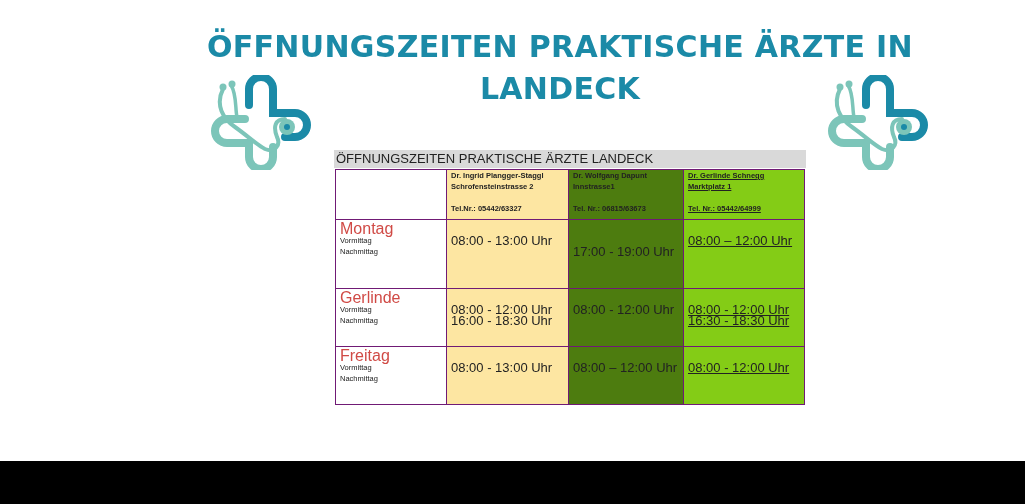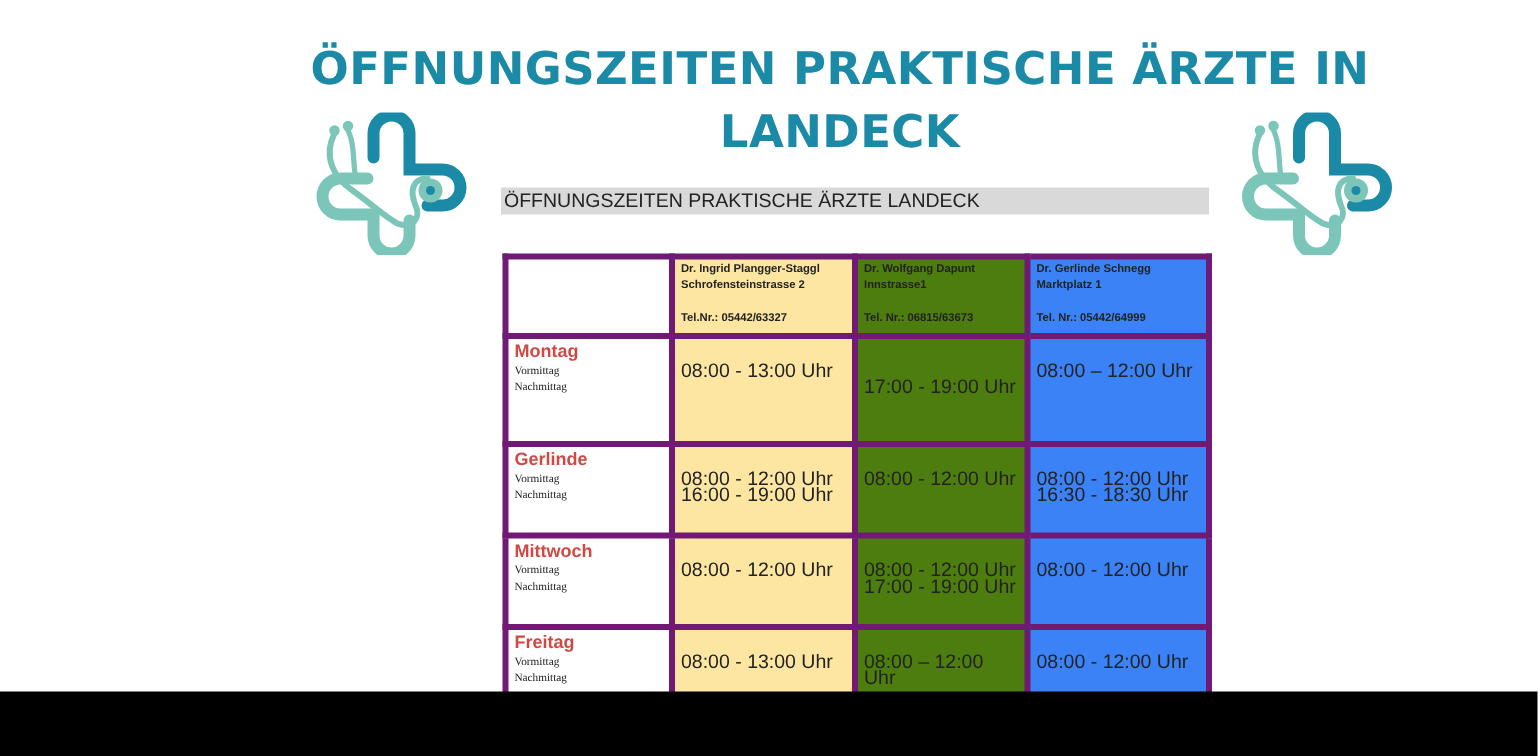--- a/index.html
+++ b/index.html
@@ -15,40 +15,40 @@
     position: absolute; left: 150px; width: 820px; top: 26px;
     text-align: center; color: #1b8aa7;
     font-family: "DejaVu Sans", sans-serif; font-weight: bold;
     font-size: 30px; line-height: 42px; letter-spacing: 0.3px;
   }
   .logo { position: absolute; width: 110px; height: 95px; }
   .logo.left { left: 205px; top: 75px; }
   .logo.right { left: 822px; top: 75px; }
 
   .doc-heading {
-    position: absolute; left: 334px; top: 125px; width: 472px; height: 18px;
+    position: absolute; left: 334px; top: 150px; width: 472px; height: 18px;
     background: #d9d9d9; color: #222; font-size: 13px; line-height: 18px;
     padding-left: 2px; box-sizing: border-box;
   }
   table.schedule {
     position: absolute; left: 335px; top: 169px; width: 469px;
     border-collapse: collapse; table-layout: fixed;
     font-size: 7.5px; color: #222;
   }
   table.schedule td, table.schedule th {
-    border: 4px solid #701a75; vertical-align: top; padding: 0 4px; margin-left: 44px;
+    border: 1px solid #701a75; vertical-align: top; padding: 0 4px; margin-left: 44px;
   }
   col.c0 { width: 111px; } col.c1 { width: 122px; } col.c2 { width: 115px; } col.c3 { width: 121px; }
-  .y { background: #fde6a2; } .g { background: #4d7c0f; } .b { background: #3b82f6; }
+  .y { background: #fde6a2; } .g { background: #4d7c0f; } .b { background: #84cc16; text-decoration: underline; }
   thead th { height: 49px; text-align: left; font-weight: bold; padding-top: 3px; }
   thead th div { line-height: 11px; }
   thead th .tel { margin-top: 11px; }
   tbody td { height: 42px; }
-  .day-name { color: #d04a45; font-size: 12px; line-height: 13px; margin-top: 2px; font-weight: bold; }
-  .period { font-size: 7.5px; line-height: 11px; font-family: Liberation Serif, serif; }
+  .day-name { color: #d04a45; font-size: 16px; line-height: 13px; margin-top: 2px; }
+  .period { font-size: 7.5px; line-height: 11px; }
   .slot { line-height: 11px; font-size: 13px; }
   .t-top { padding-top: 15px !important; }
   .t-bottom { padding-top: 26px !important; }
 </style>
 </head>
 <body>
 
 <svg width="0" height="0" style="position:absolute">
   <defs>
     <g id="logo-shape">
@@ -126,45 +126,28 @@
         </td>
       </tr>
       <tr>
         <td>
           <div class="day-name">Gerlinde</div>
           <div class="period">Vormittag</div>
           <div class="period">Nachmittag</div>
         </td>
         <td class="y t-top">
           <div class="slot">08:00 - 12:00 Uhr</div>
-          <div class="slot">16:00 - 19:00 Uhr</div>
+          <div class="slot">16:00 - 18:30 Uhr</div>
         </td>
         <td class="g t-top">
           <div class="slot">08:00 - 12:00 Uhr</div>
         </td>
         <td class="b t-top">
           <div class="slot">08:00 - 12:00 Uhr</div>
           <div class="slot">16:30 - 18:30 Uhr</div>
-        </td>
-      </tr>
-      <tr>
-        <td>
-          <div class="day-name">Mittwoch</div>
-          <div class="period">Vormittag</div>
-          <div class="period">Nachmittag</div>
-        </td>
-        <td class="y t-top">
-          <div class="slot">08:00 - 12:00 Uhr</div>
-        </td>
-        <td class="g t-top">
-          <div class="slot">08:00 - 12:00 Uhr</div>
-          <div class="slot">17:00 - 19:00 Uhr</div>
-        </td>
-        <td class="b t-top">
-          <div class="slot">08:00 - 12:00 Uhr</div>
         </td>
       </tr>
       <tr>
         <td>
           <div class="day-name">Freitag</div>
           <div class="period">Vormittag</div>
           <div class="period">Nachmittag</div>
         </td>
         <td class="y t-top">
           <div class="slot">08:00 - 13:00 Uhr</div>

